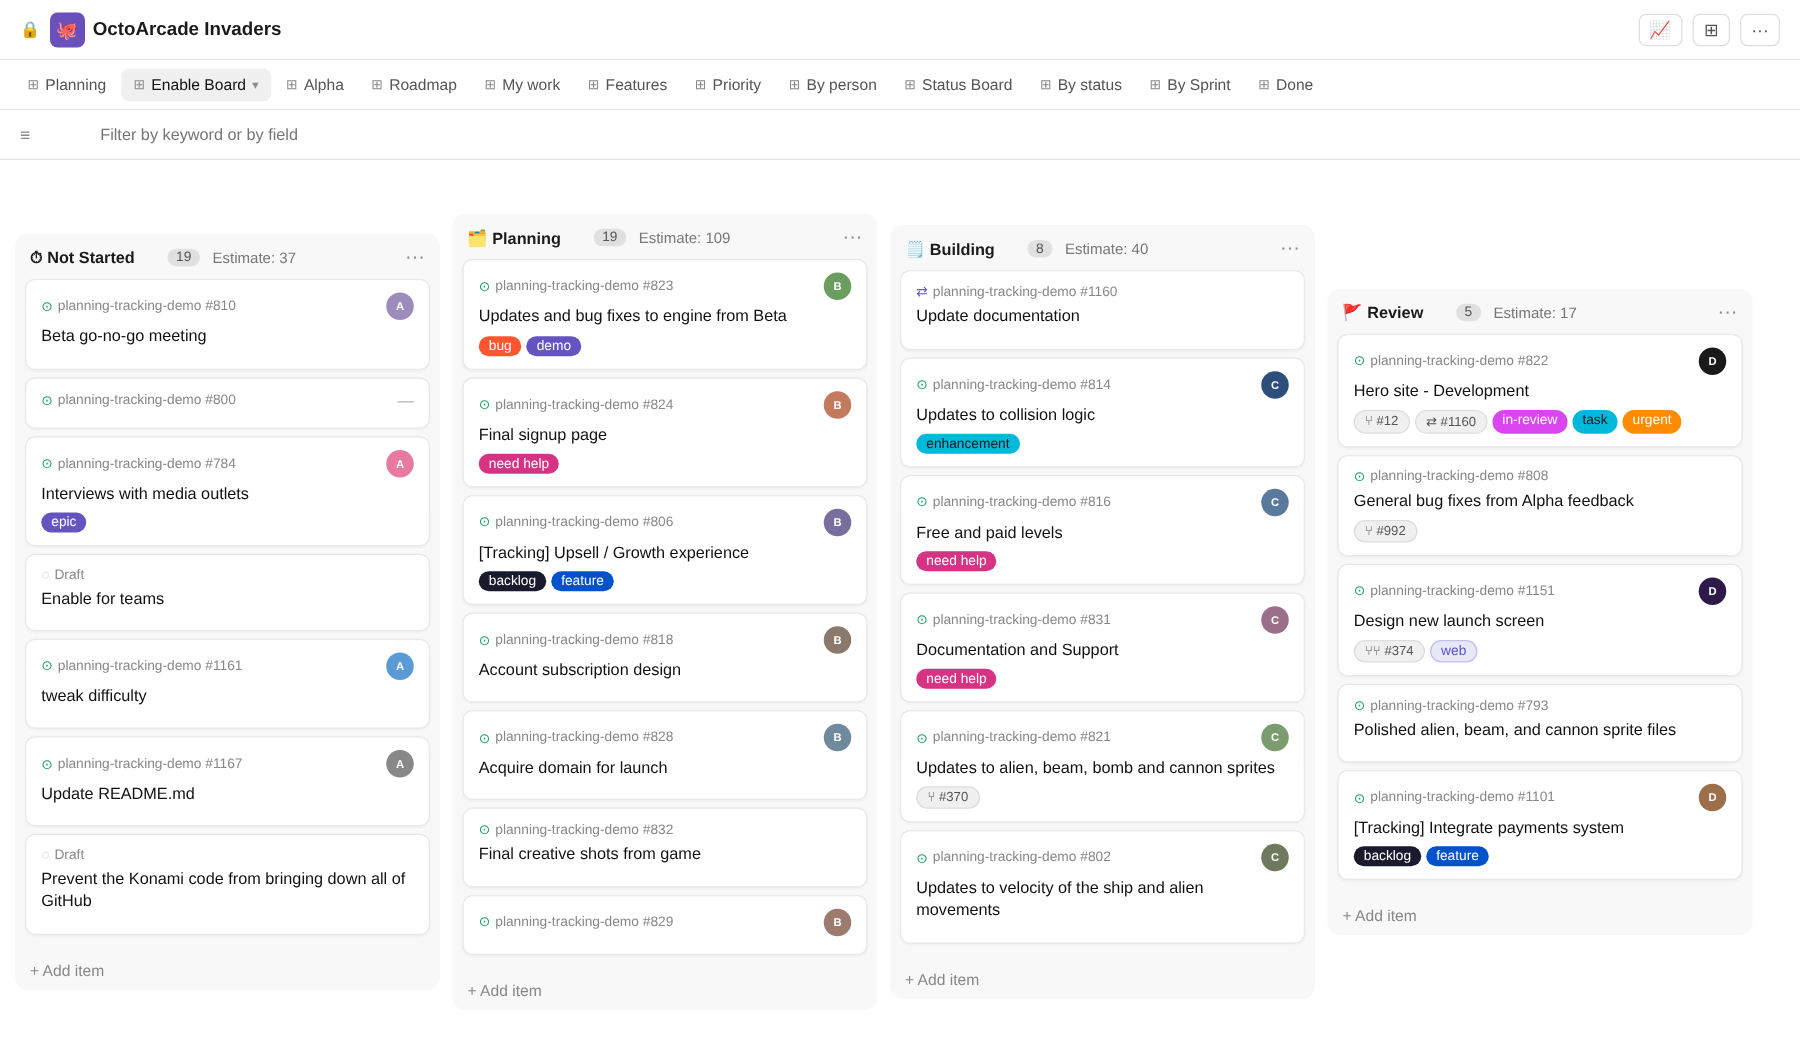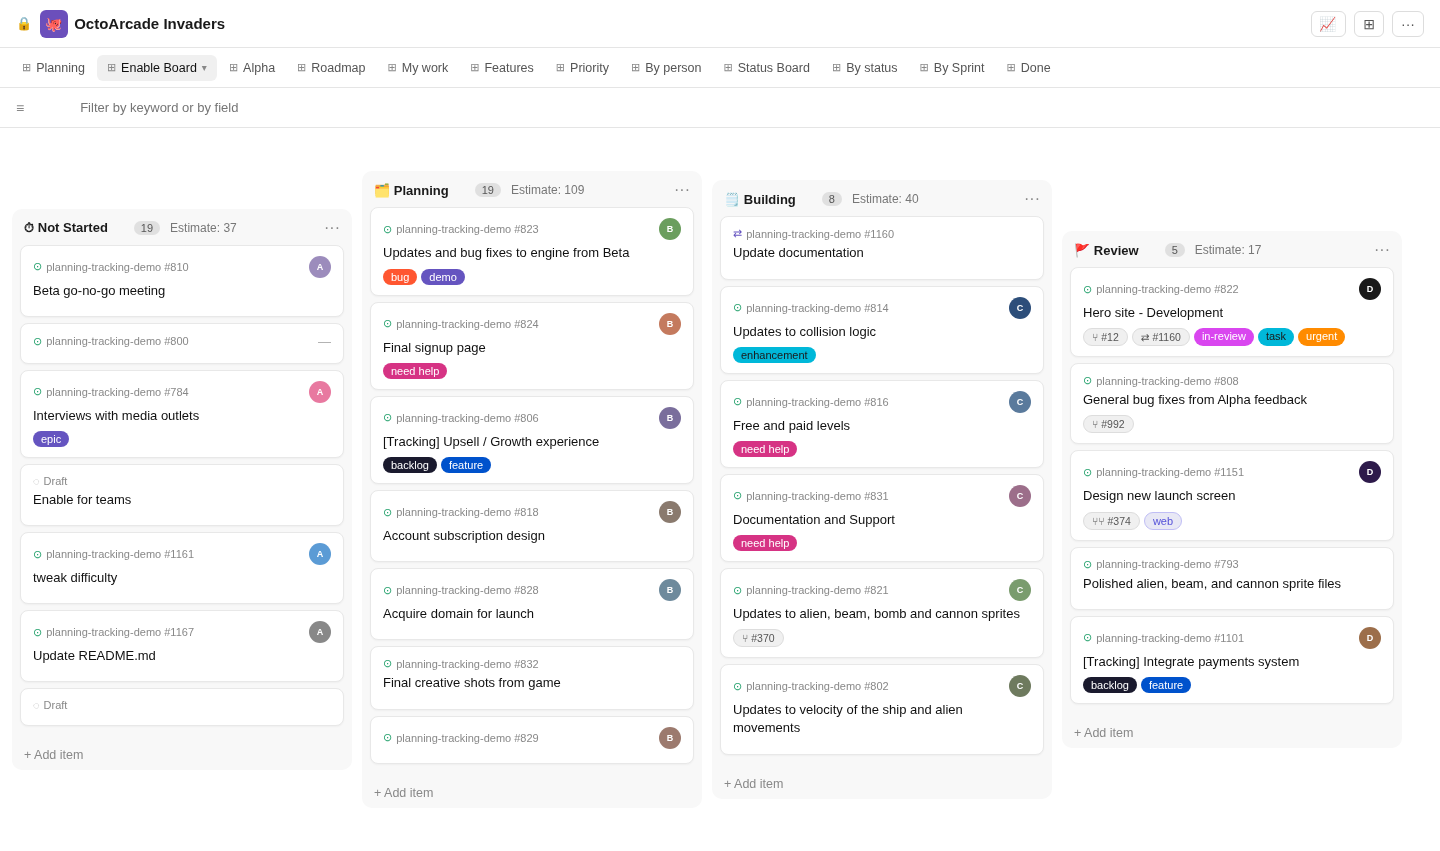--- a/index.html
+++ b/index.html
@@ -252,20 +252,21 @@
           </div>
           <div class="card-title">Update README.md</div>
         </div>
         <div class="card">
           <div class="card-meta">
             <div class="card-id">
               <span class="card-id-icon draft">◌</span>
               <span>Draft</span>
             </div>
           </div>
+          <div class="card-title">Prevent the Konami code from bringing down all of GitHub</div>
         </div>
       </div>
       <button class="add-item-btn">+ Add item</button>
     </div>
     <div class="column">
       <div class="column-header">
         <span class="col-title"><span class="col-title-icon">🗂️ </span>Planning</span>
         <span class="col-count">19</span>
         <span class="col-estimate">Estimate: 109</span>
         <button class="col-menu">···</button>

